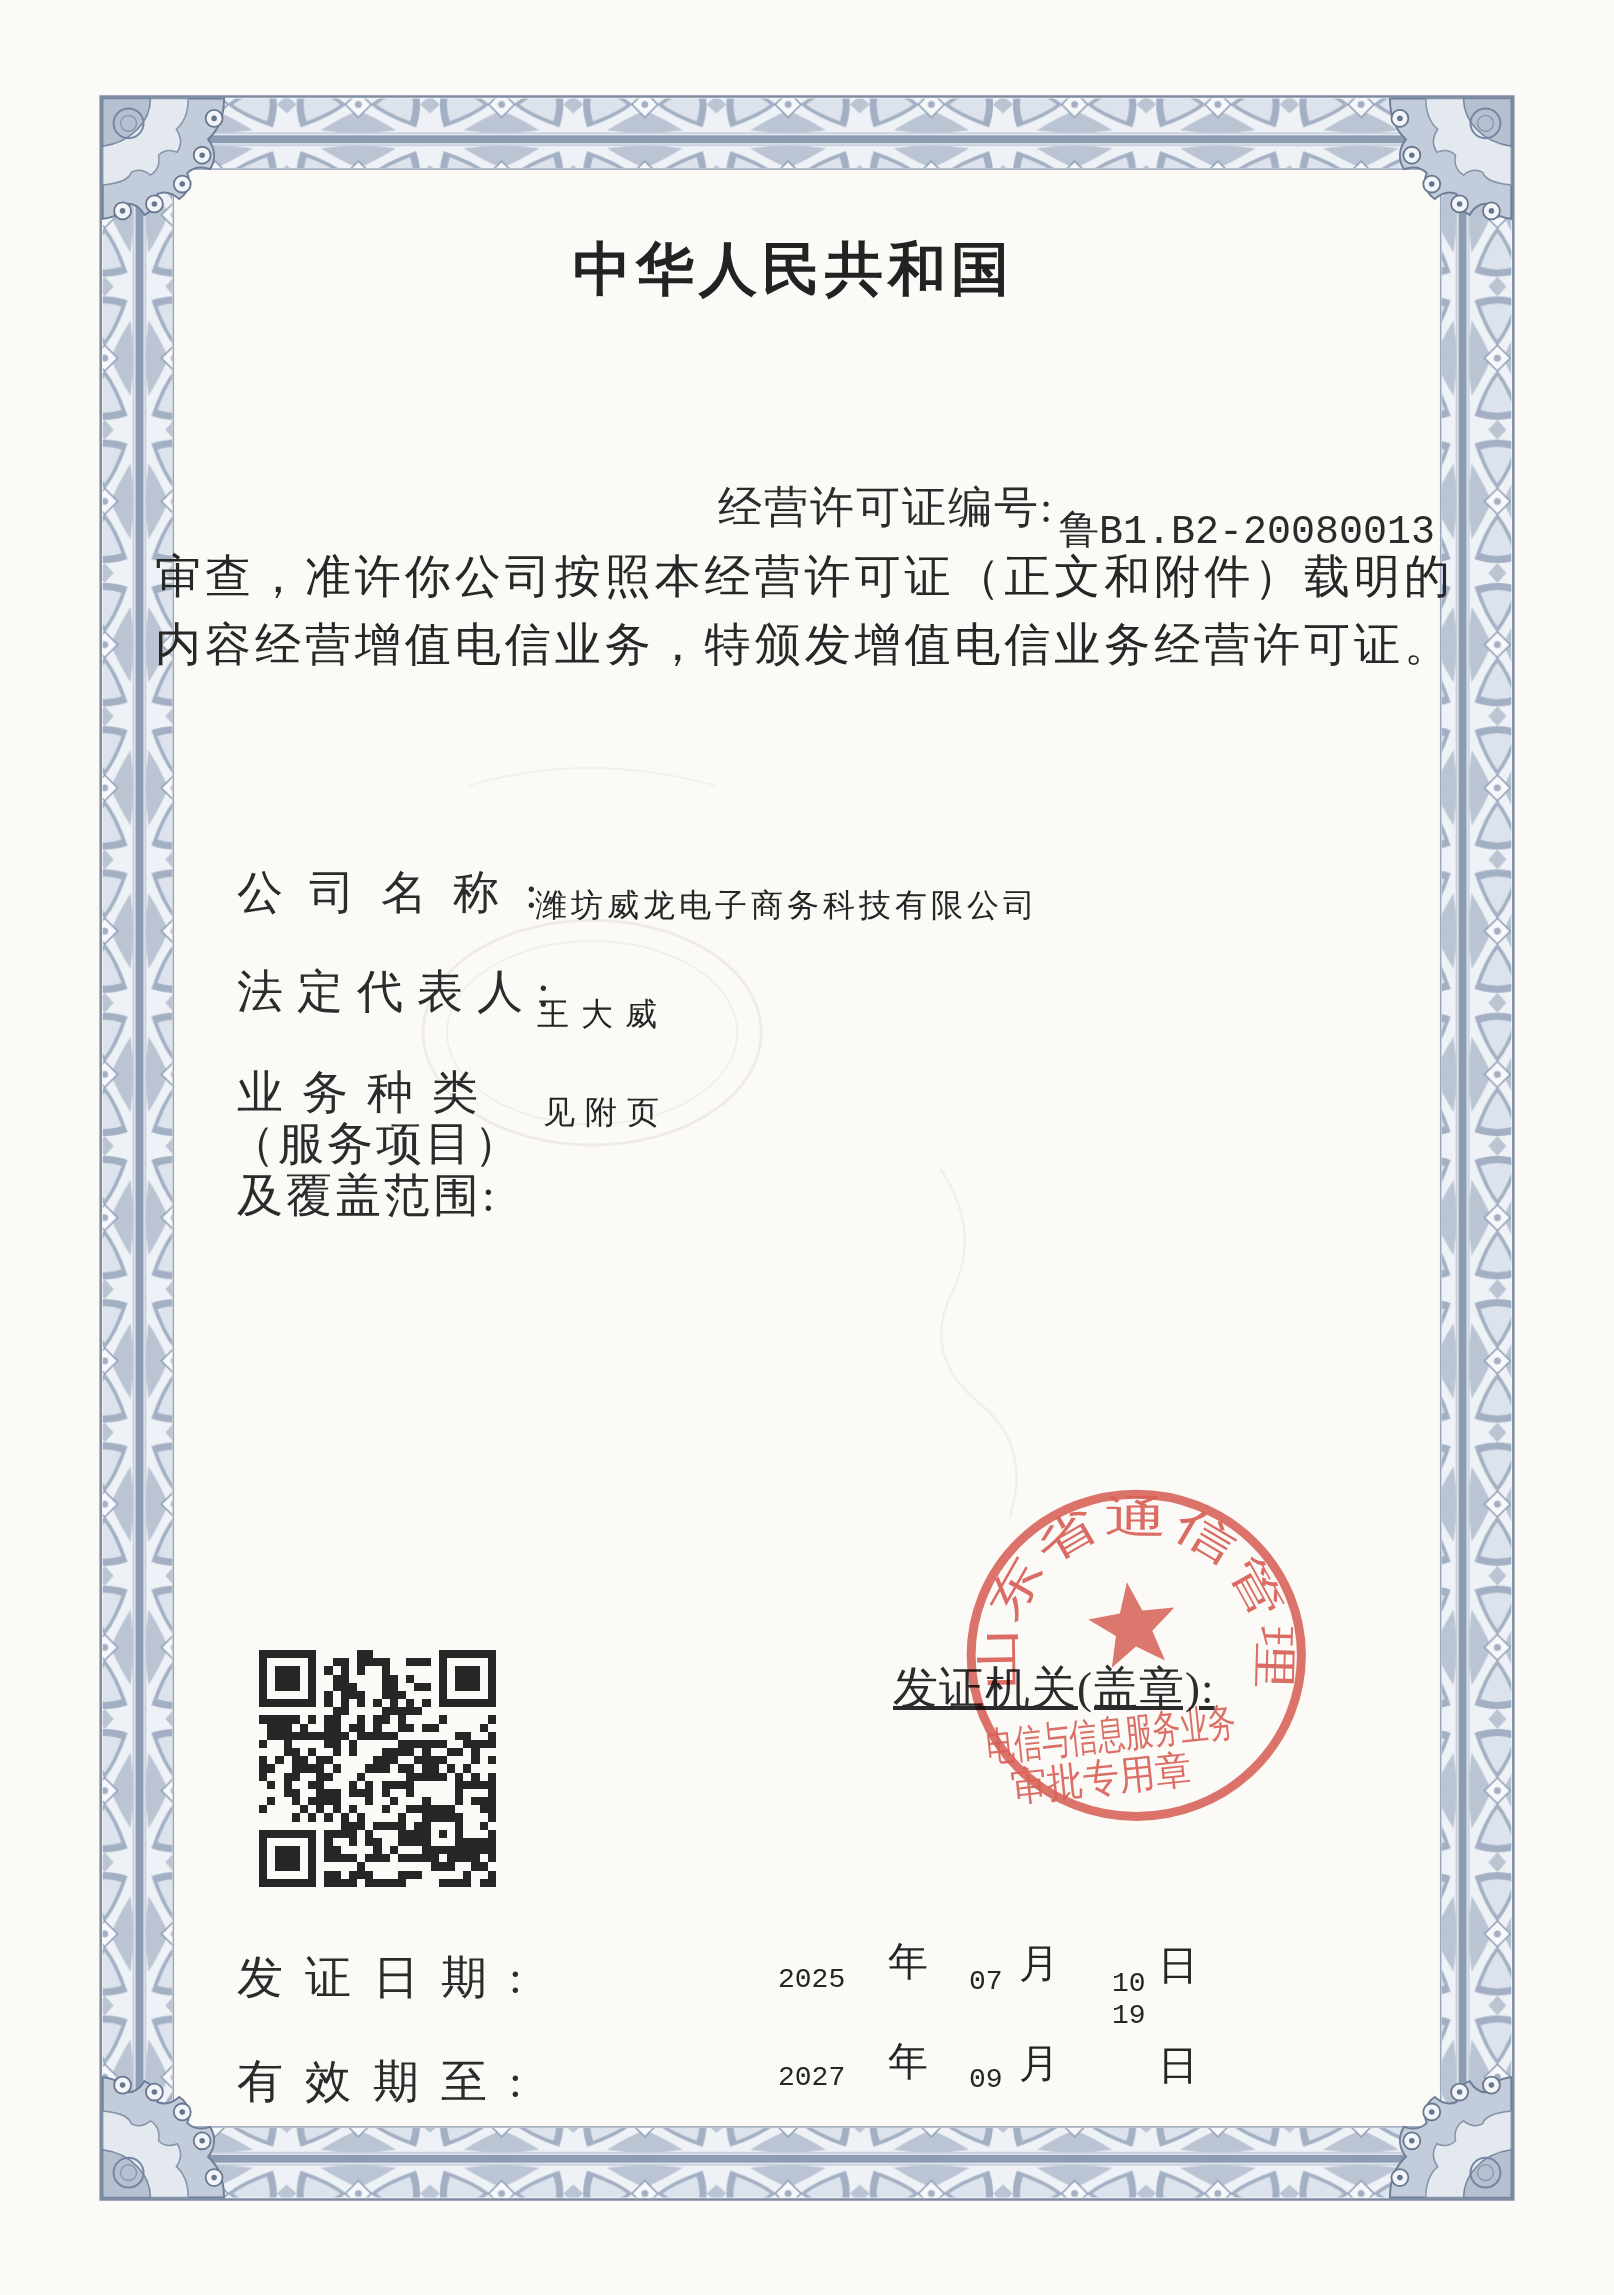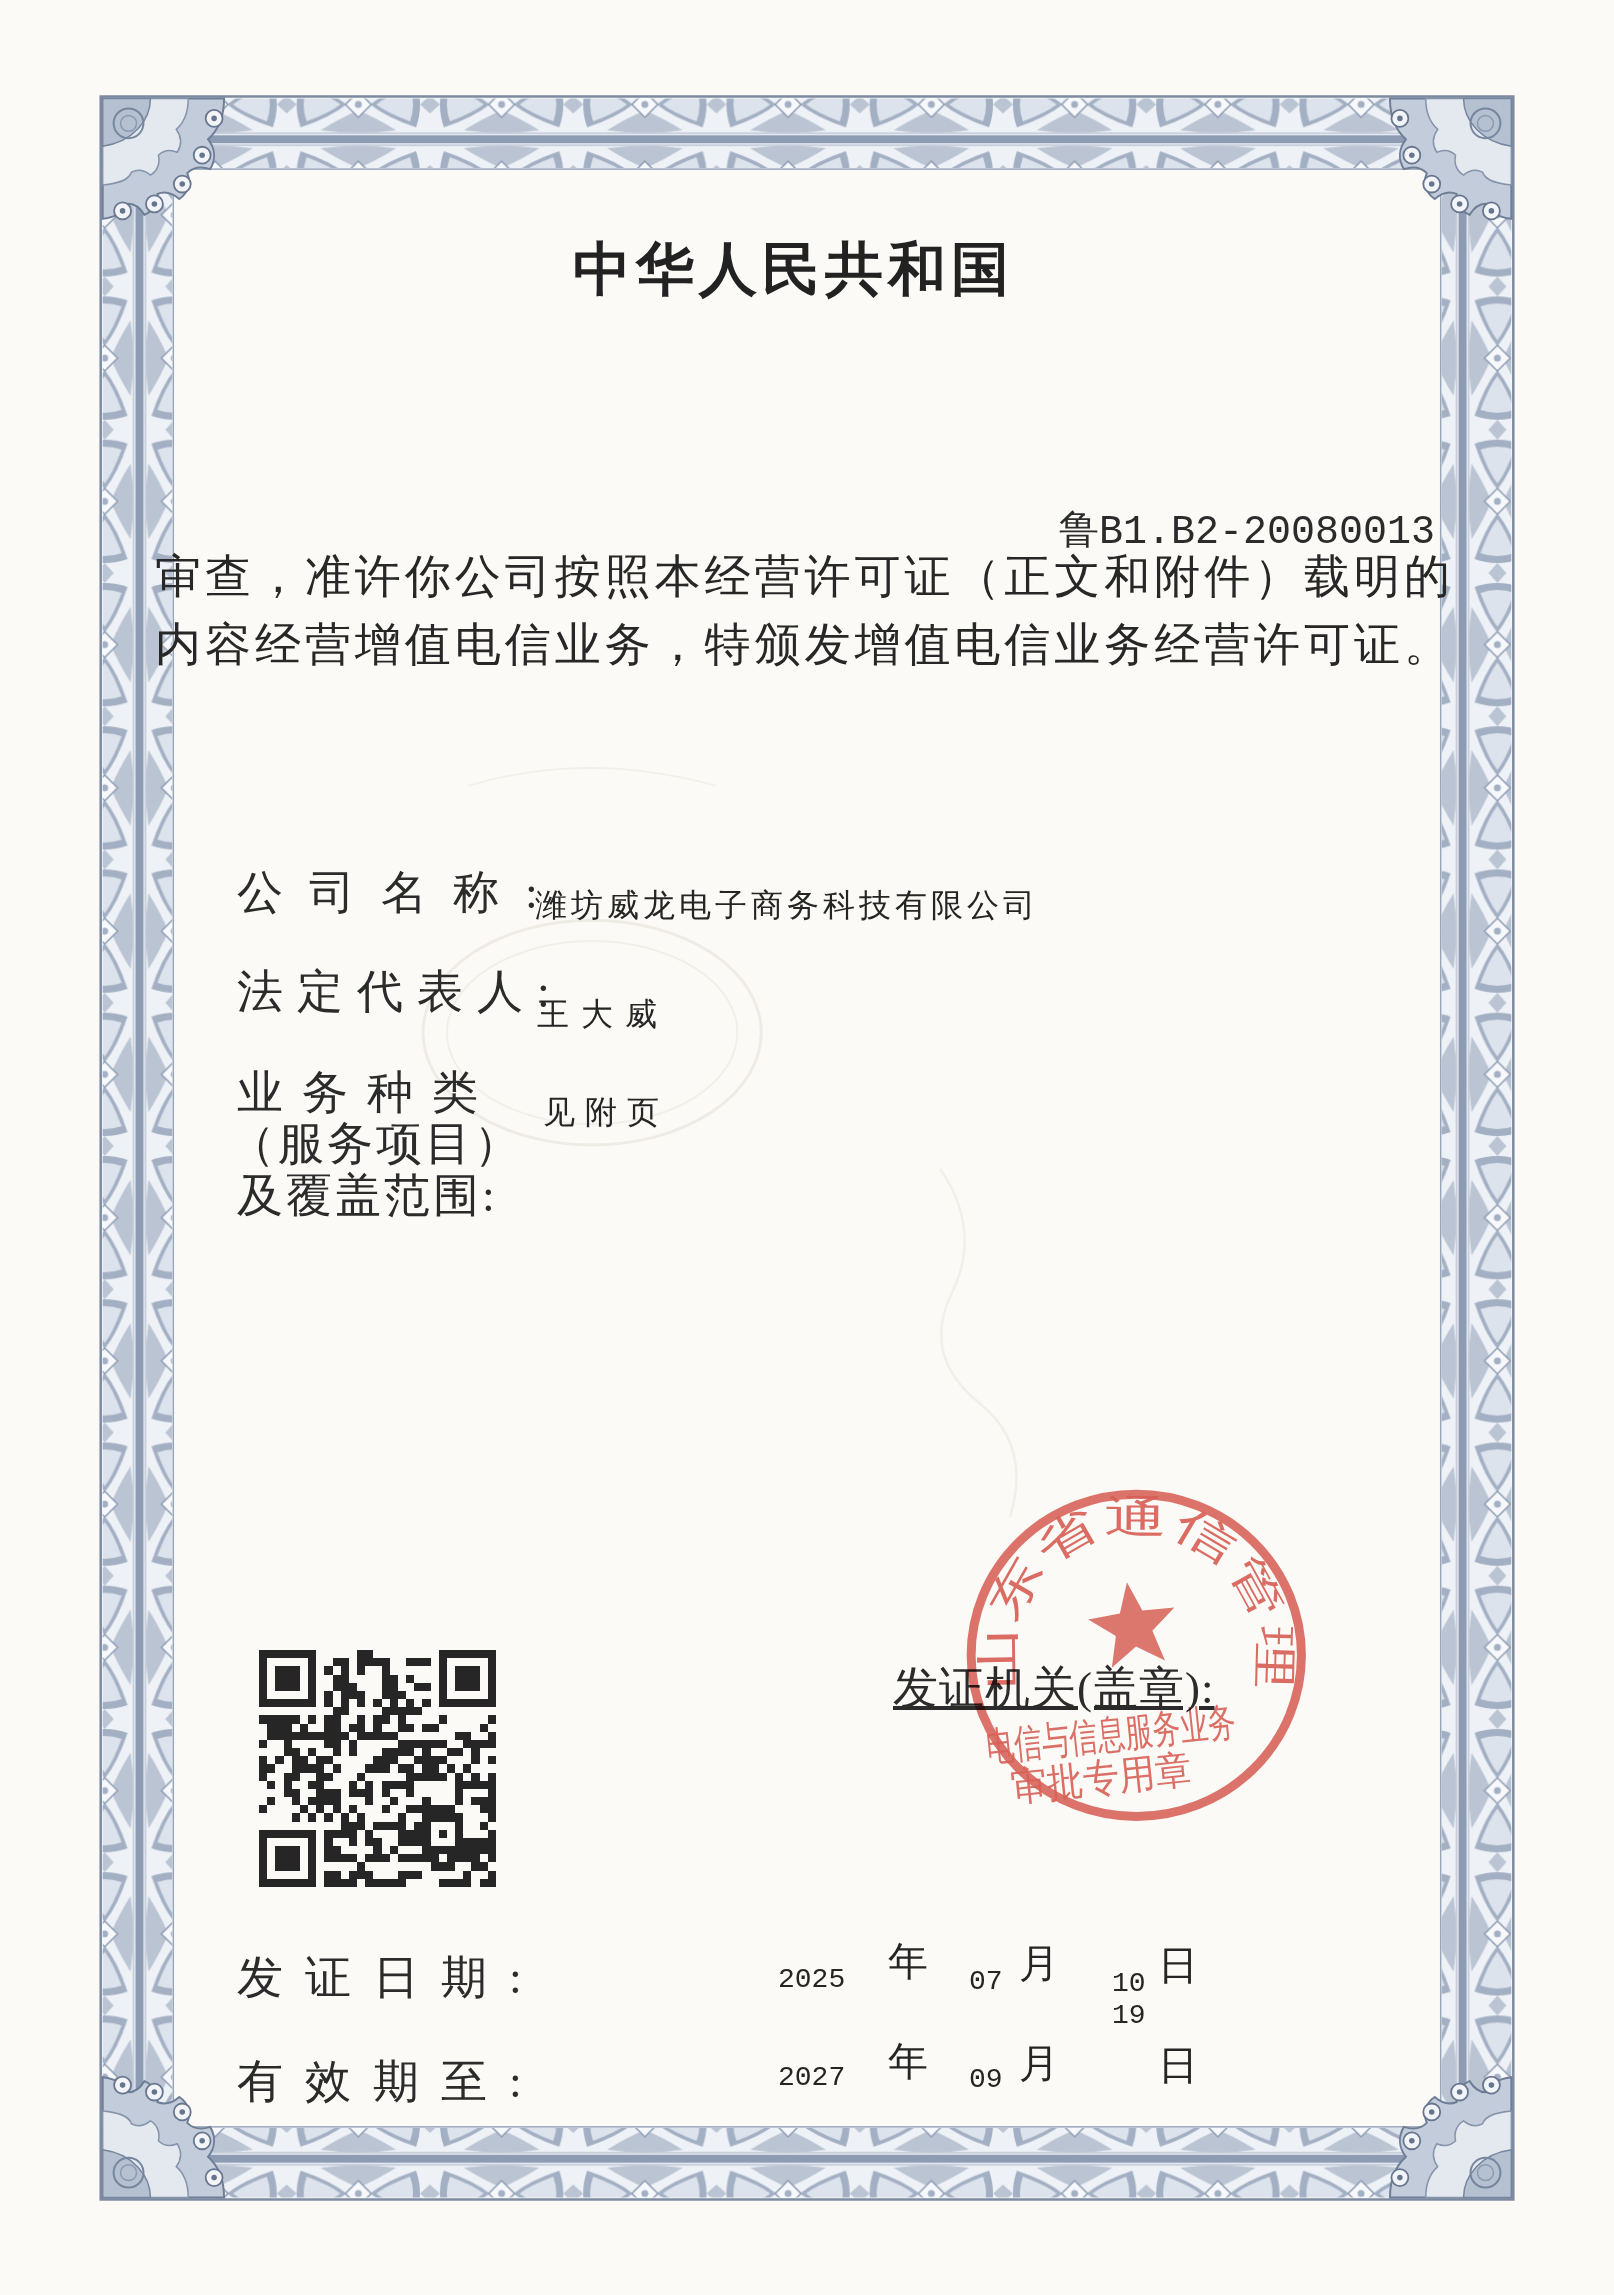--- a/index.html
+++ b/index.html
@@ -127,20 +127,21 @@
     <g opacity="0.65">
       <ellipse cx="595" cy="1038" rx="170" ry="113" fill="none" stroke="#e9e5dc" stroke-width="3"></ellipse>
       <ellipse cx="595" cy="1038" rx="146" ry="92" fill="none" stroke="#edeae2" stroke-width="2"></ellipse>
       <path d="M945,1175 q42,62 12,124 q-32,64 28,112 q52,42 30,114" fill="none" stroke="#edeae2" stroke-width="2.5"></path>
       <path d="M470,790 q120,-36 250,0" fill="none" stroke="#efece5" stroke-width="2"></path>
     </g>
   </svg>
 
   <div class="txt title1">中华人民共和国</div>
 
+  <div class="txt lic-label">经营许可证编号:</div>
   <div class="txt lic-value">鲁B1.B2-20080013</div>
 
   <div class="preamble">
     <div class="pline">审查，准许你公司按照本经营许可证（正文和附件）载明的</div>
     <div class="pline">内容经营增值电信业务，特颁发增值电信业务经营许可证。</div>
   </div>
 
   <div class="txt flabel ls26 company-label">公司名称:</div>
   <div class="txt fvalue company-value">潍坊威龙电子商务科技有限公司</div>
 

